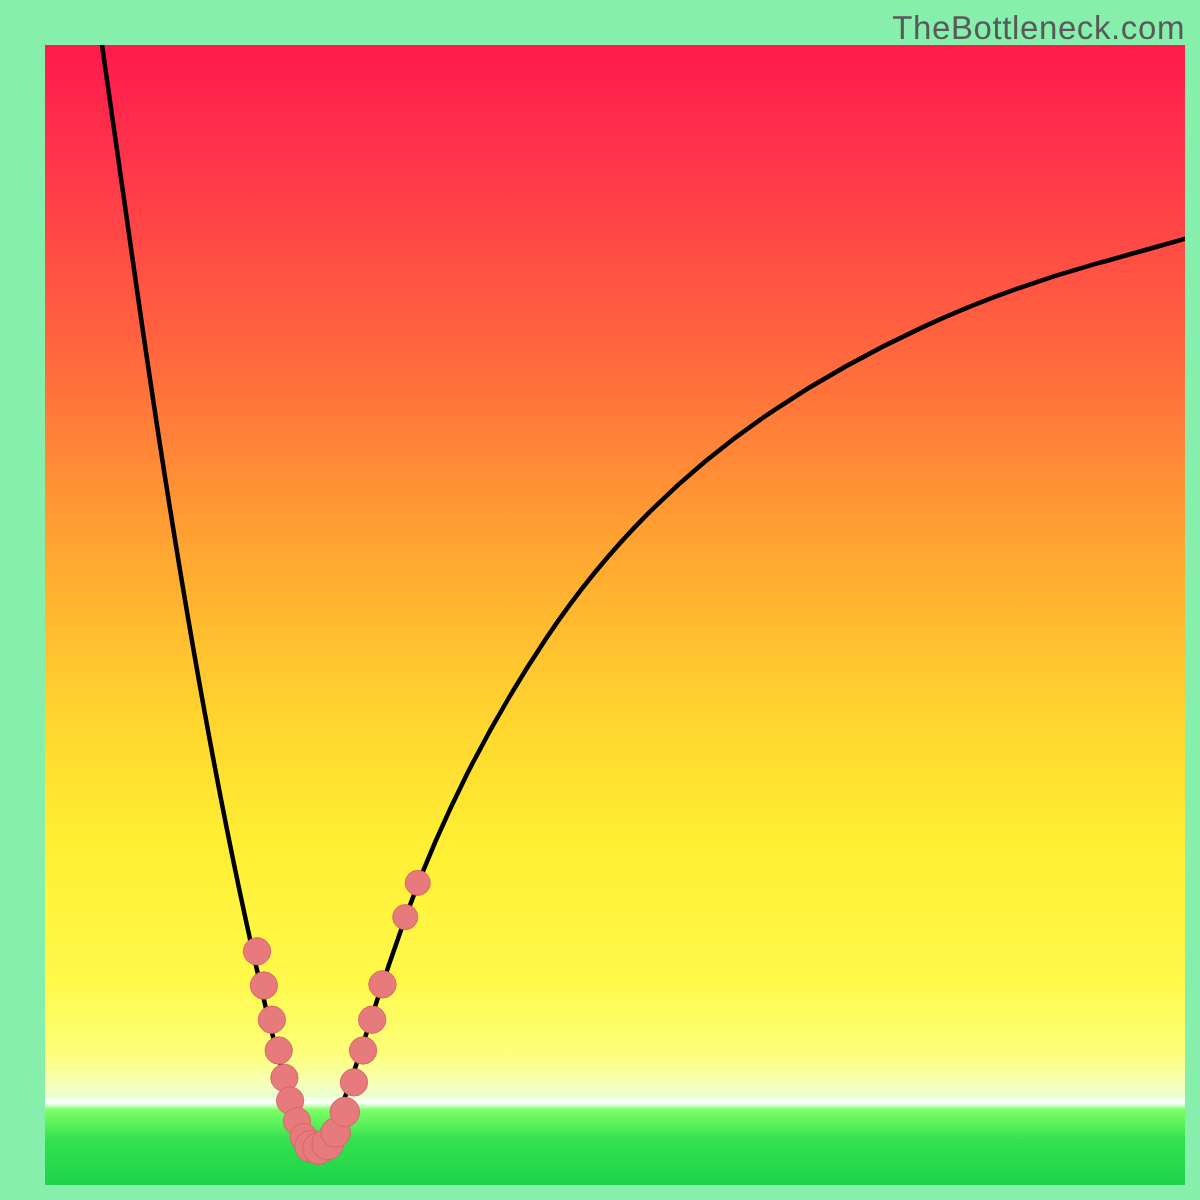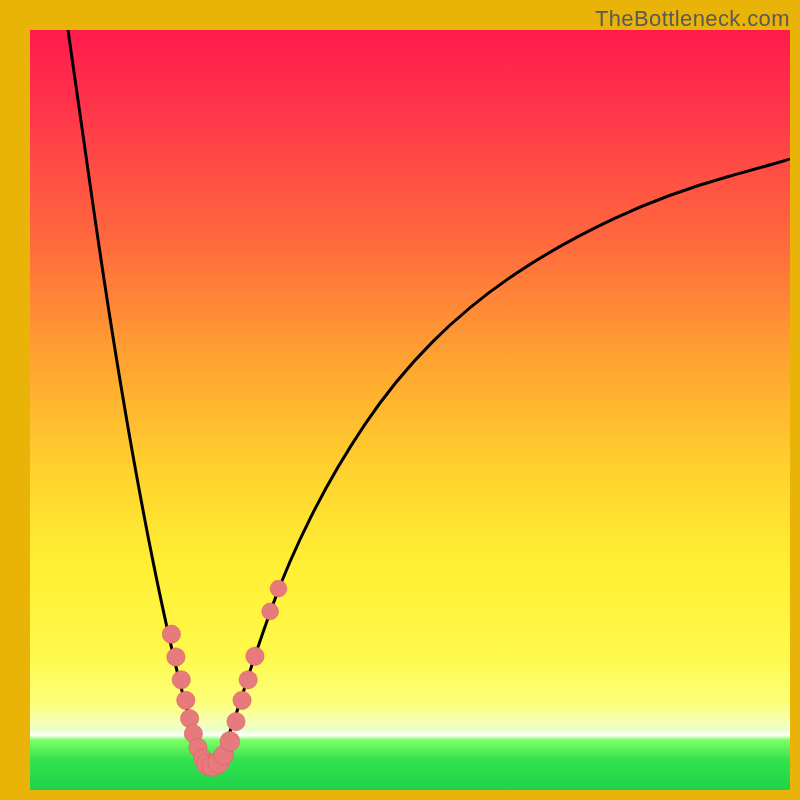--- a/index.html
+++ b/index.html
@@ -7,21 +7,21 @@
     padding: 0;
     width: 800px;
     height: 800px;
     overflow: hidden;
     font-family: Arial, Helvetica, sans-serif;
   }
   .stage {
     position: relative;
     width: 800px;
     height: 800px;
-    background: #eab308;
+    background: #86efac;
   }
   .plot-area {
     position: absolute;
     left: 30px;
     top: 30px;
     width: 760px;
     height: 760px;
     
     background: linear-gradient(
       to bottom,

